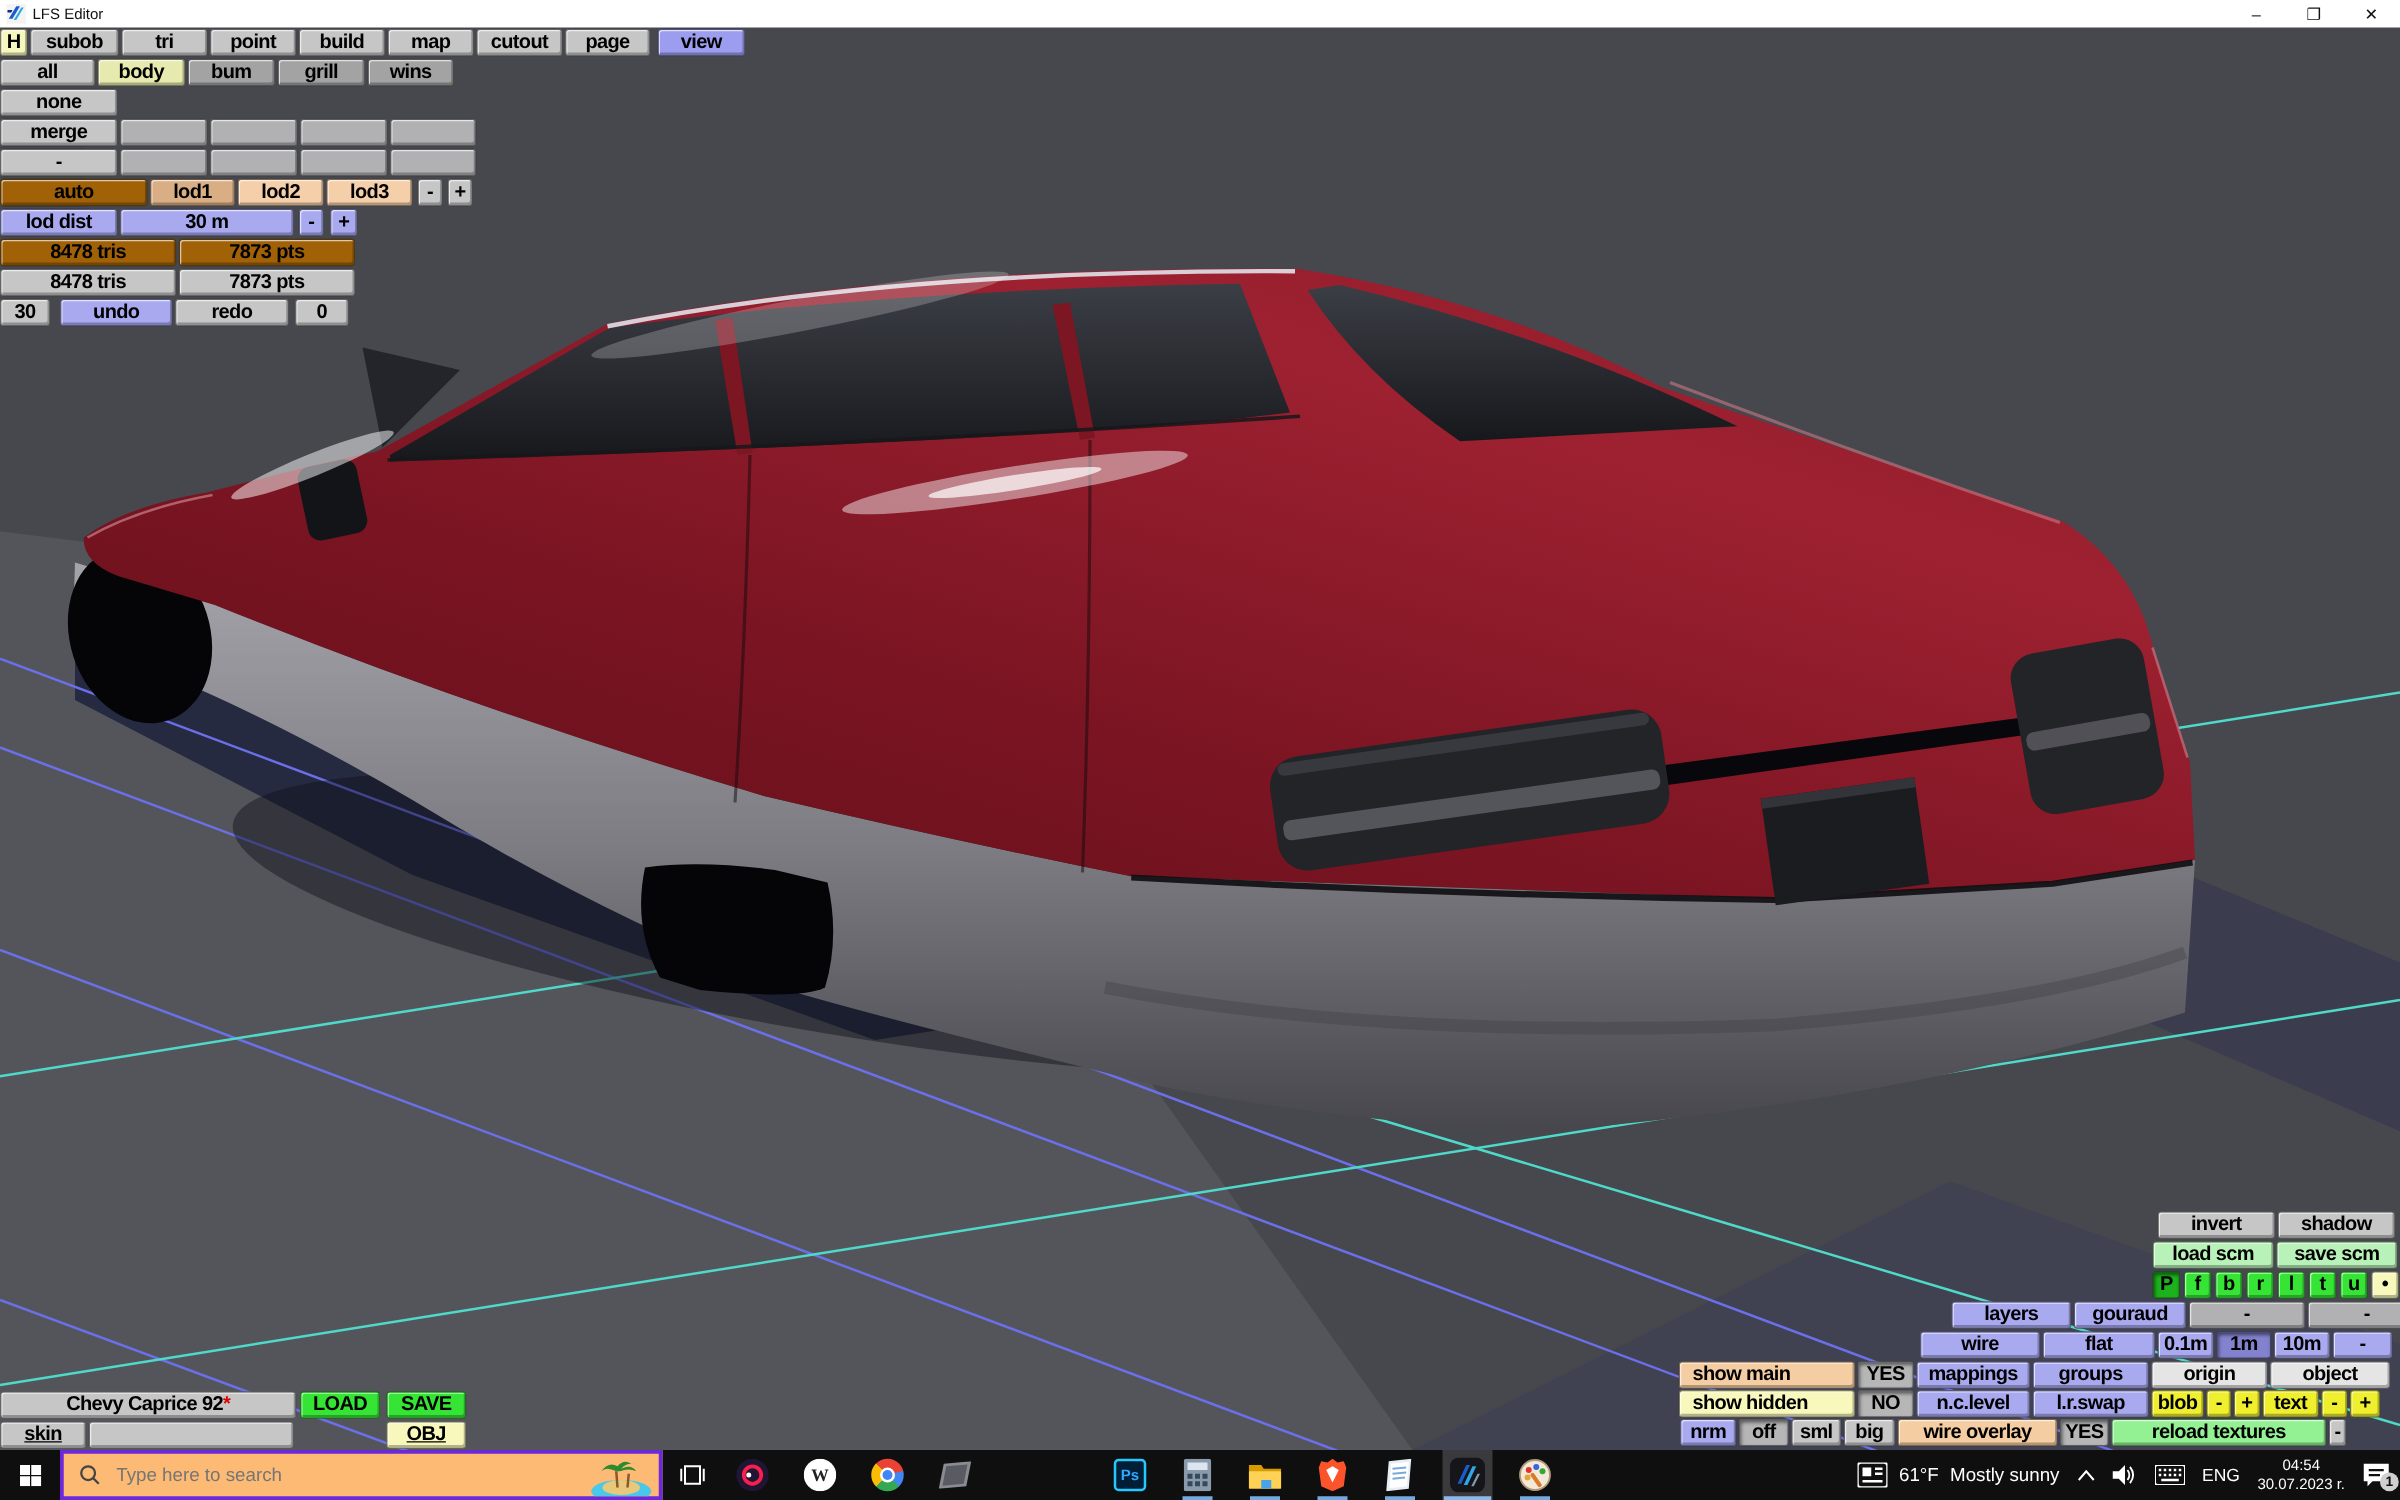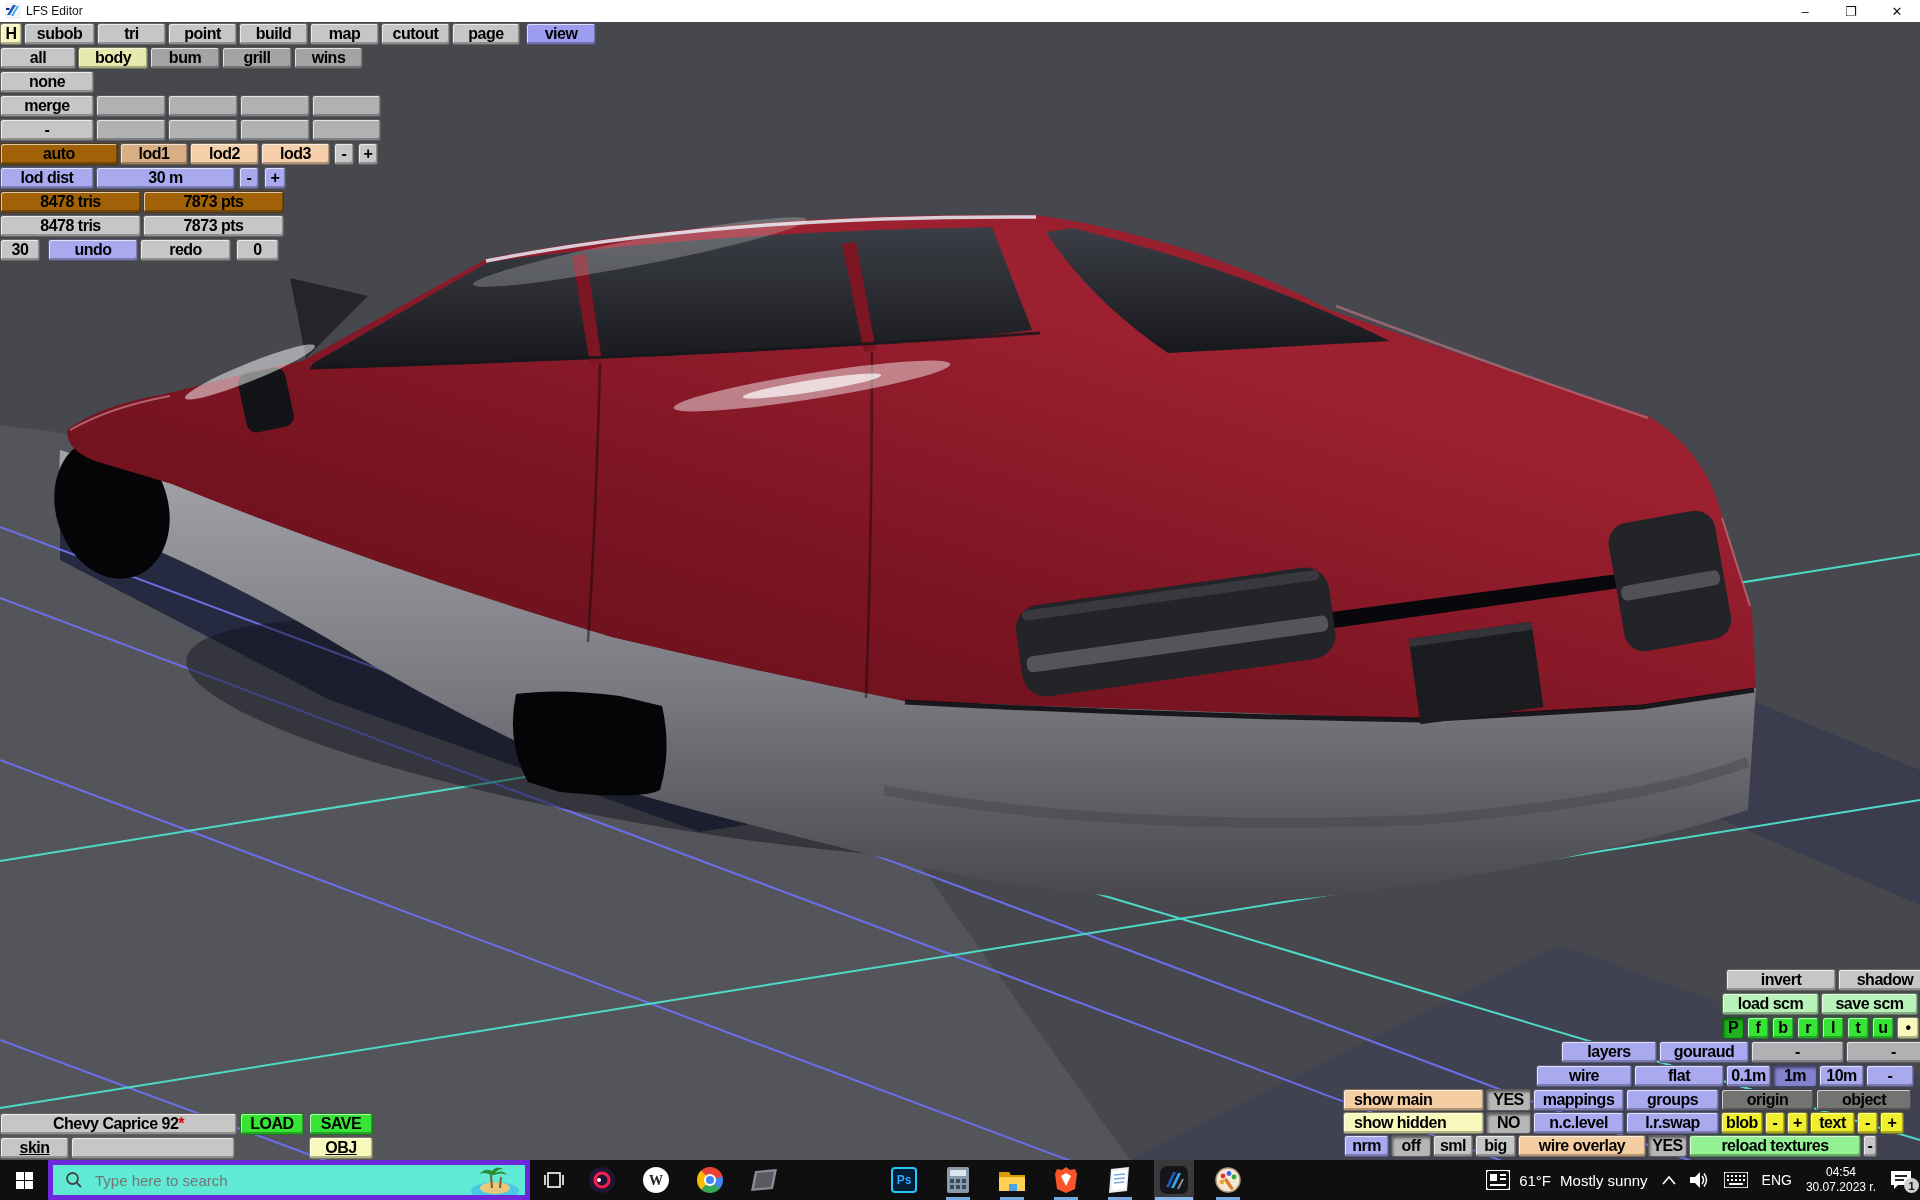--- a/index.html
+++ b/index.html
@@ -19,29 +19,29 @@
      box-shadow:inset 1px 1px 0 rgba(255,255,255,.65), inset -1px -2px 0 rgba(0,0,0,.28);
      overflow:hidden;white-space:nowrap;background:#c6c6c6;}
   .press{box-shadow:inset 1px 2px 3px rgba(0,0,0,.5);filter:brightness(.92);}
   .gray{background:#c6c6c6}.dgray{background:#b1b1b3}
   .yellow{background:#a16207}.cream{background:#f6f6bf}
   .orange{background:#a3a3a3}.bodyc{background:#e6eaae}
   .sel{background:#9d9df0}.purple{background:#a9a9f0}.dpurple{background:#8d8de0}
   .tan{background:#d9ae85}.peach{background:#f4cfa9}.tanl{background:#f4cda2}
   .green{background:#35e435}.dgreen{background:#1fc01f}
   .pgreen{background:#b9f2b9}.lgreen{background:#93f093}
-  .cyanb{background:#737373}.byellow{background:#efef2e}
+  .cyanb{background:#e5e5e5}.byellow{background:#efef2e}
   .lemon{background:#f8f8bc}
   .red{color:#e00000}
   
   #taskbar{position:absolute;left:0;top:1160px;width:1920px;height:40px;background:#0f0f10;
            z-index:40;display:flex;align-items:center;color:#fff;}
   #start{width:48px;height:40px;display:flex;align-items:center;justify-content:center;}
-  #searchbox{position:relative;width:482px;height:40px;background:#5eead4;
-             border:5px solid #6d28d9;box-sizing:border-box;display:flex;align-items:center;}
+  #searchbox{position:relative;width:482px;height:40px;background:#fdba74;
+             border:3px solid #6d28d9;box-sizing:border-box;display:flex;align-items:center;}
   #searchbox input{border:0;outline:0;background:transparent;font-size:15px;
                    font-family:"Liberation Sans",sans-serif;color:#333;width:330px;}
   .tb-slot{width:40px;height:40px;position:relative;display:flex;align-items:center;justify-content:center;}
   .tb-ul:after{content:"";position:absolute;left:8px;right:8px;bottom:0;height:3px;background:#76a9dd;}
   .tb-active{background:#3a3a3c;}
   .tb-active:after{left:1px;right:1px;background:#8ab8e8;}
   #tray{position:absolute;right:0;top:0;height:40px;display:flex;align-items:center;gap:14px;
         padding-right:8px;font-size:15px;}
   #clock{font-size:12px;text-align:center;line-height:1.25;}
   .trayico{display:flex;align-items:center;justify-content:center;}
@@ -241,21 +241,21 @@
     <div class="b green" style="width:64px;">LOAD</div>
     <div class="b green" style="width:64px;margin-left:2px;">SAVE</div>
   </div>
   <div class="row" style="left:0;top:1137px;text-decoration:underline;">
     <div class="b gray" style="width:69px;">skin</div>
     <div class="b gray" style="width:164px;"></div>
     <div class="b lemon" style="width:64px;margin-left:72px;">OBJ</div>
   </div>
 
   <div class="row" style="left:1726px;top:969px;">
-    <div class="b gray" style="width:110px;">invert</div>
+    <div class="b gray" style="width:94px;">invert</div>
     <div class="b gray" style="width:94px;">shadow</div>
   </div>
   <div class="row" style="left:1722px;top:993px;">
     <div class="b pgreen" style="width:97px;">load scm</div>
     <div class="b pgreen" style="width:97px;">save scm</div>
   </div>
   <div class="row" style="left:1722px;top:1017px;gap:3px;">
     <div class="b dgreen press" style="width:22px;">P</div>
     <div class="b green" style="width:22px;">f</div>
     <div class="b green" style="width:22px;">b</div>

